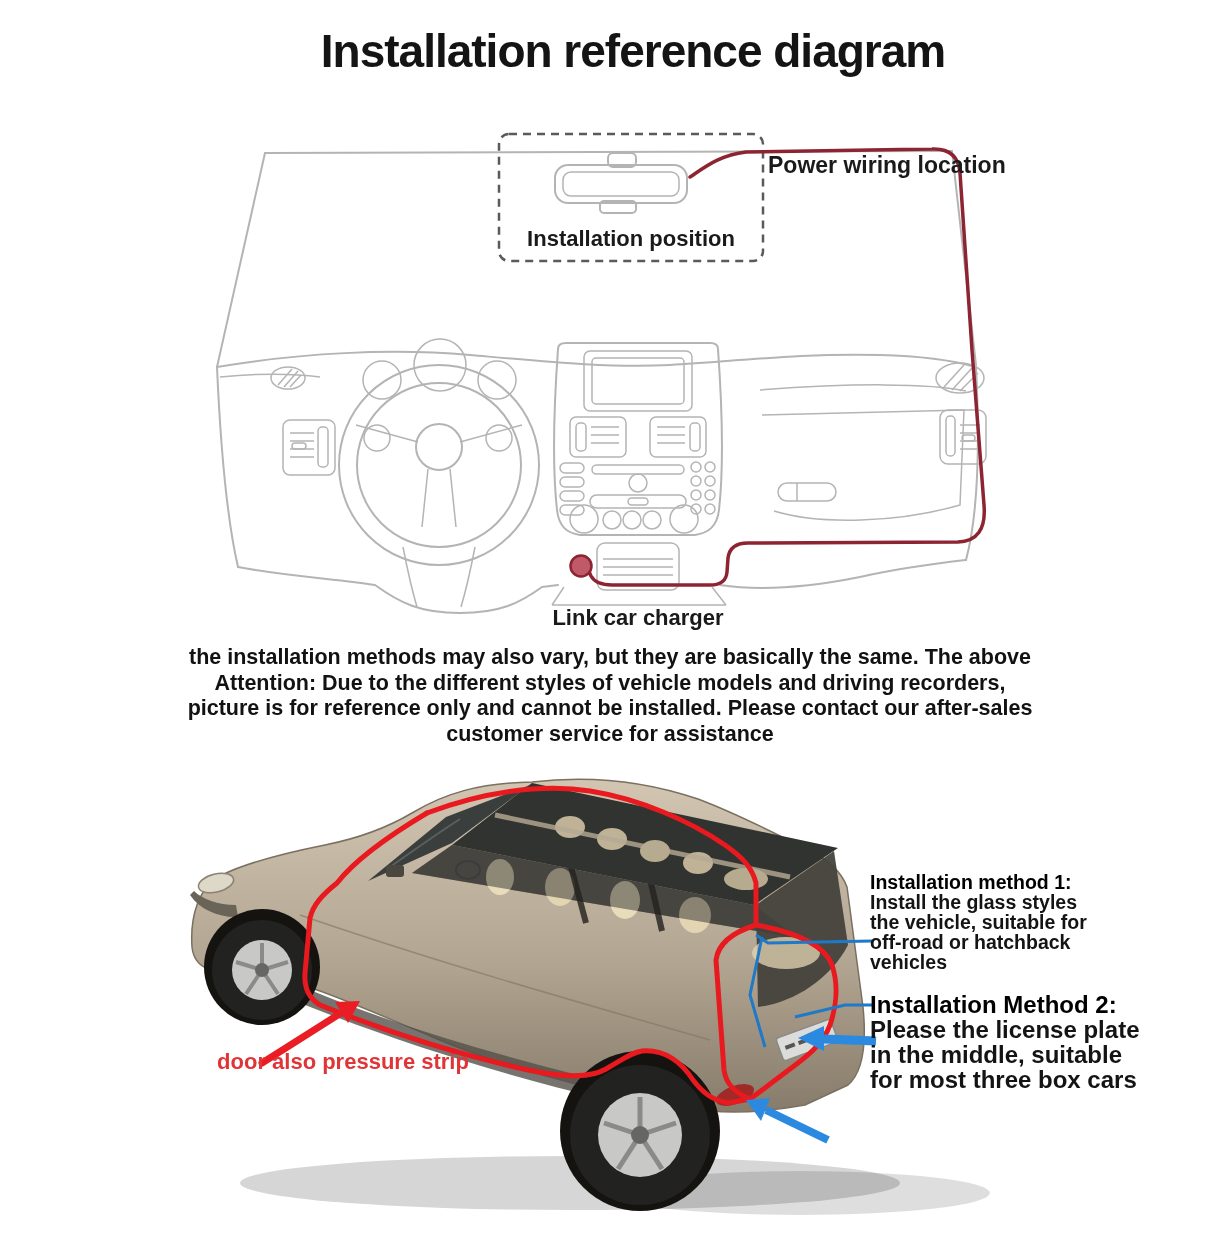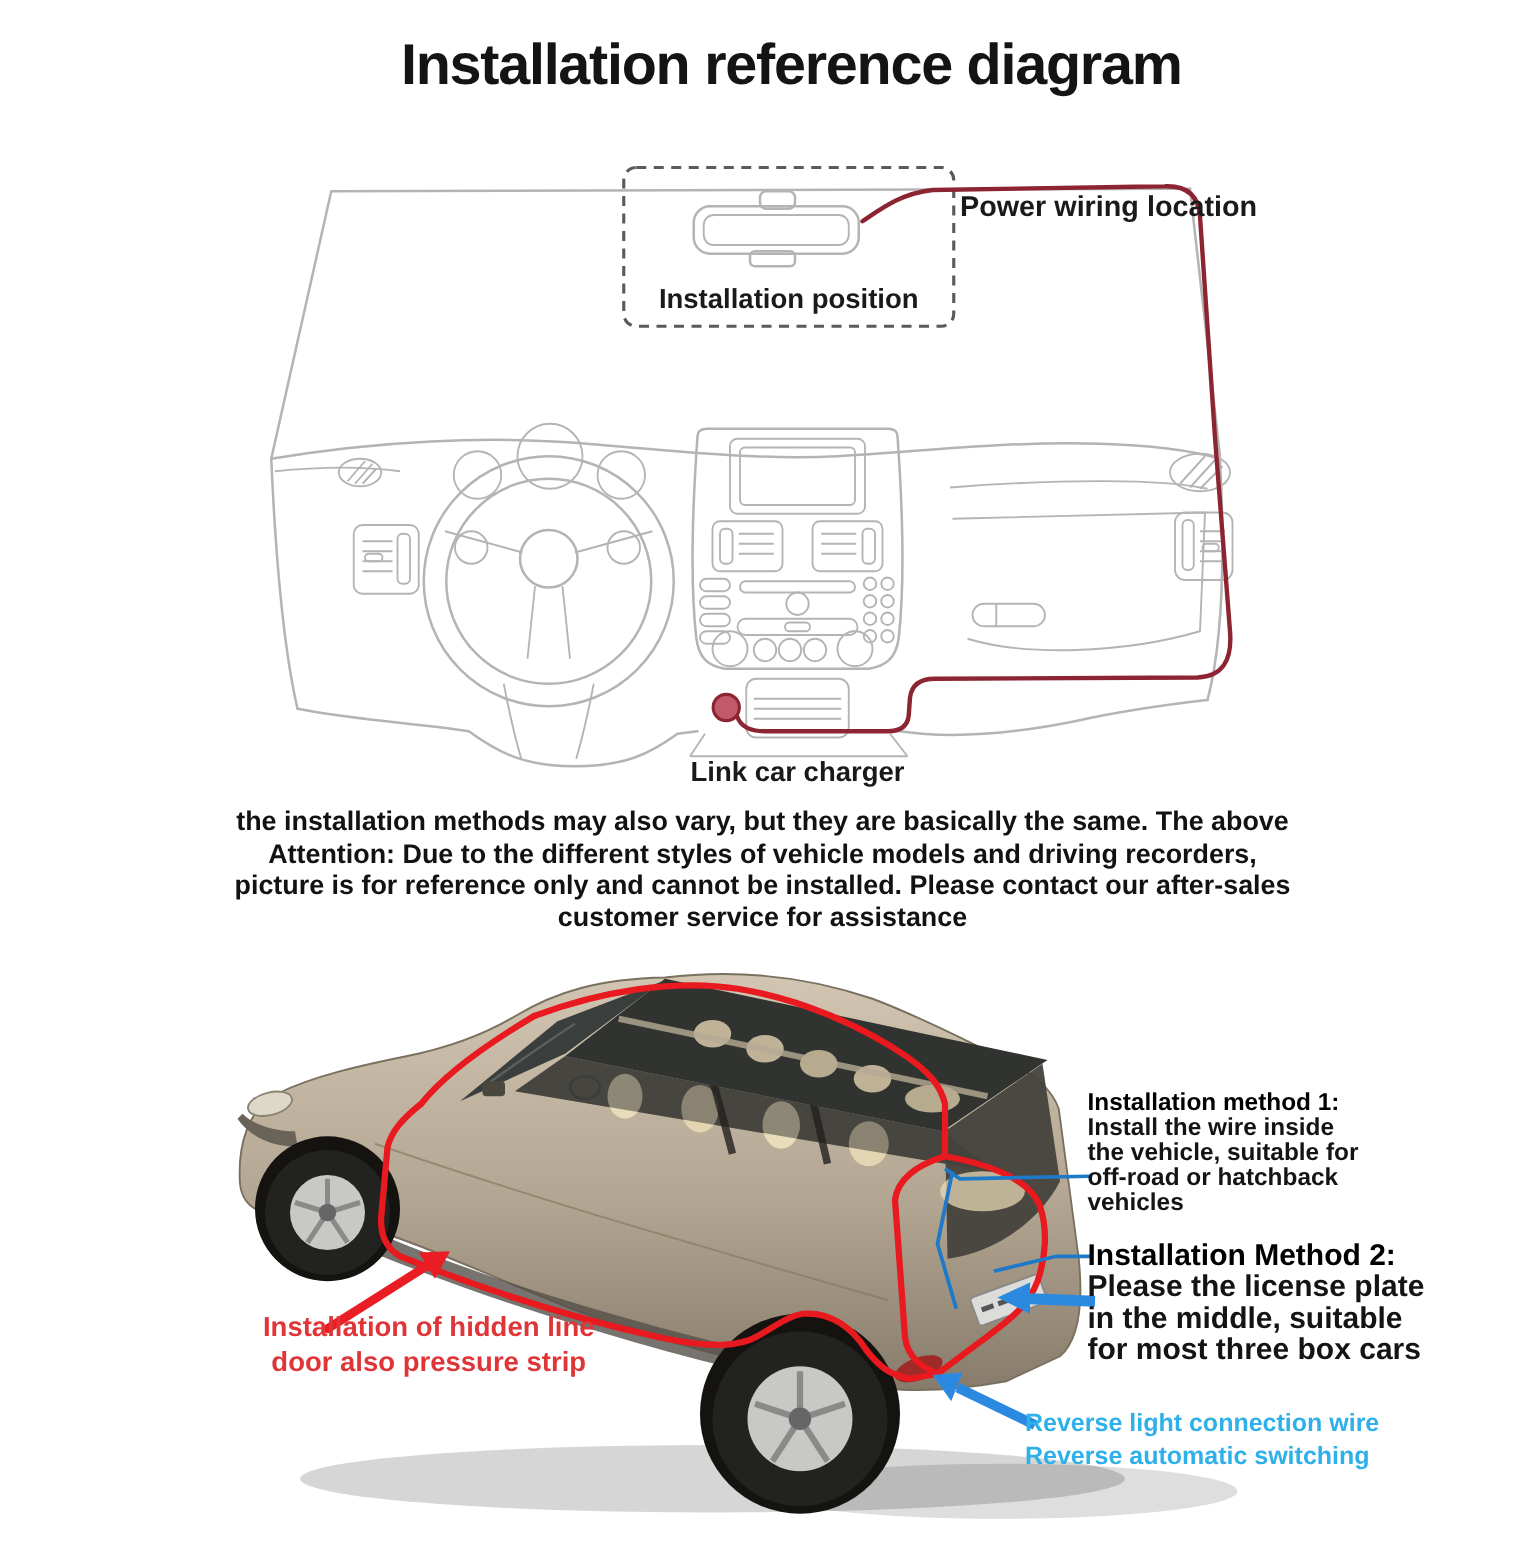--- a/index.html
+++ b/index.html
@@ -250,36 +250,31 @@
       </g>
       <g>
         <line x1="678" y1="385" x2="616" y2="355" stroke-width="8" stroke="#2b8ae0"></line>
         <polygon points="596,345 620,343 611,366" fill="#2b8ae0"></polygon>
       </g>
     </g>
   </svg>
 
   <div class="label-block m1">
     <div class="blue-title">Installation method 1:</div>
-    <div>Install the wire inside</div>
+    <div>Install the glass styles</div>
     <div>the vehicle, suitable for</div>
     <div>off-road or hatchback</div>
     <div>vehicles</div>
   </div>
 
   <div class="label-block m2">
     <div class="blue-title">Installation Method 2:</div>
     <div>Please the license plate</div>
     <div>in the middle, suitable</div>
     <div>for most three box cars</div>
   </div>
 
   <div class="label-block hidden-line">
-    <div>Installation of hidden line</div>
     <div>door also pressure strip</div>
   </div>
 
-  <div class="label-block reverse">
-    <div>Reverse light connection wire</div>
-    <div>Reverse automatic switching</div>
-  </div>
 
 </div>
 
 </body></html>

